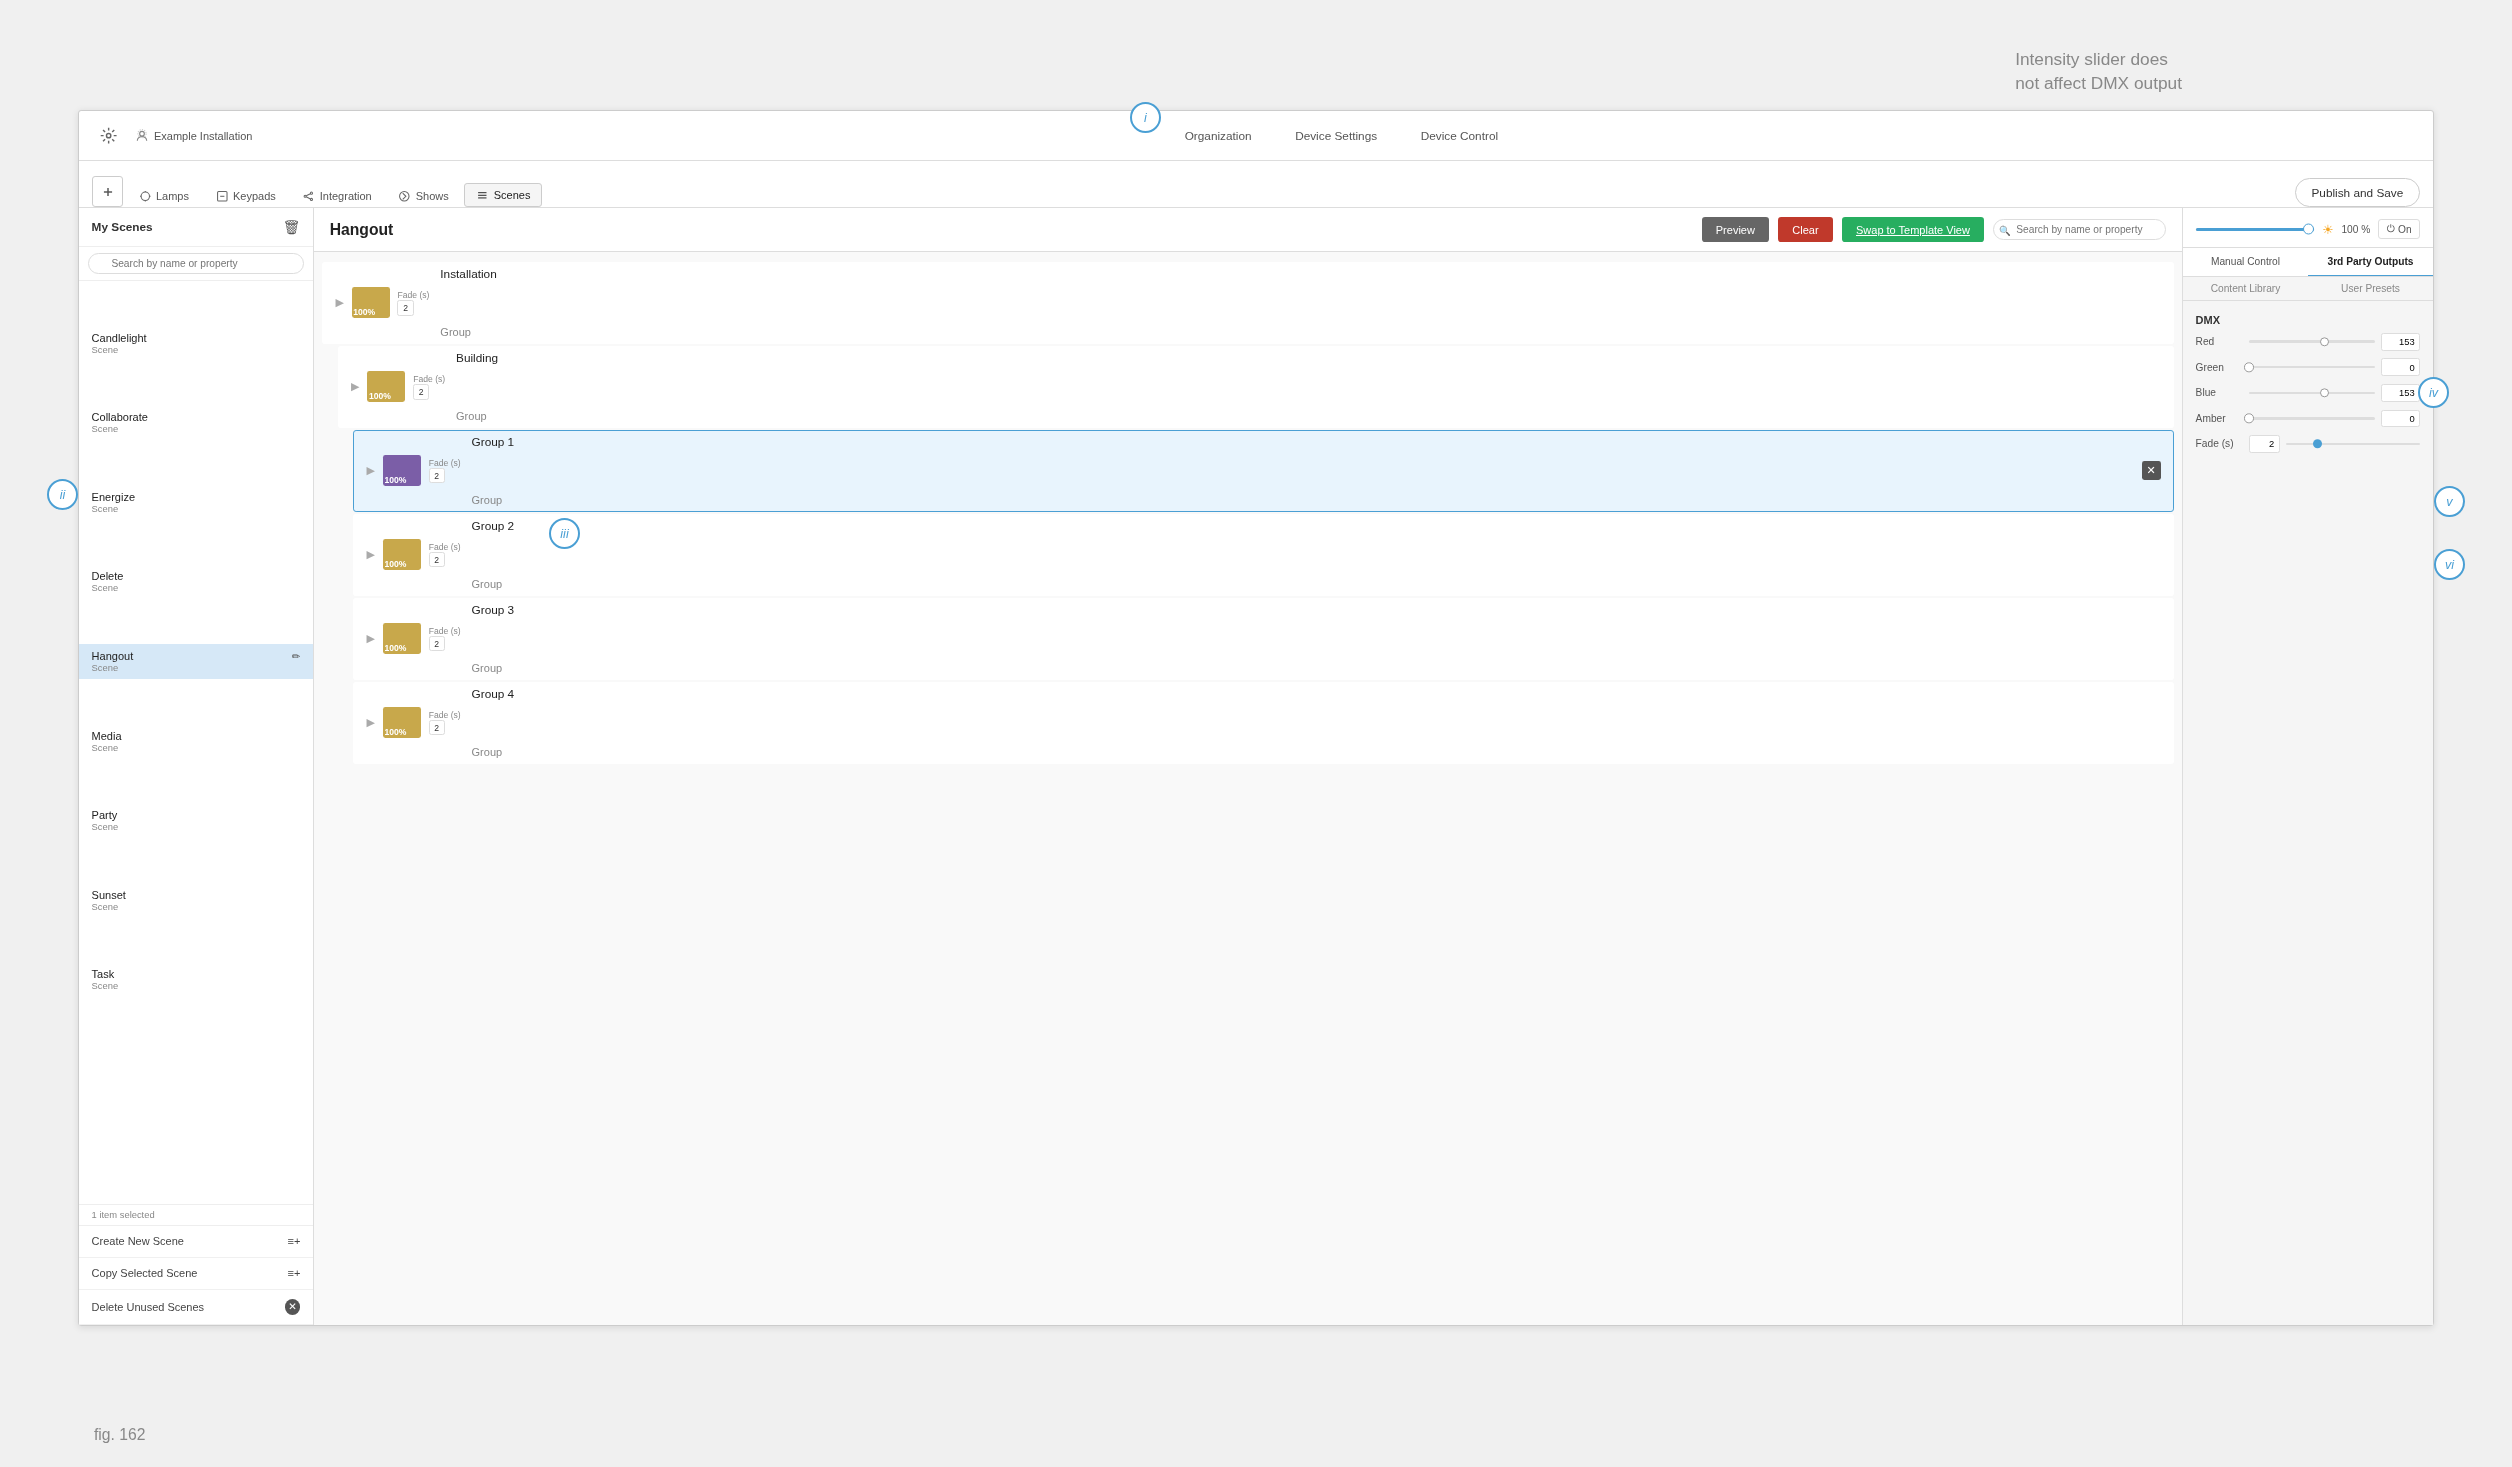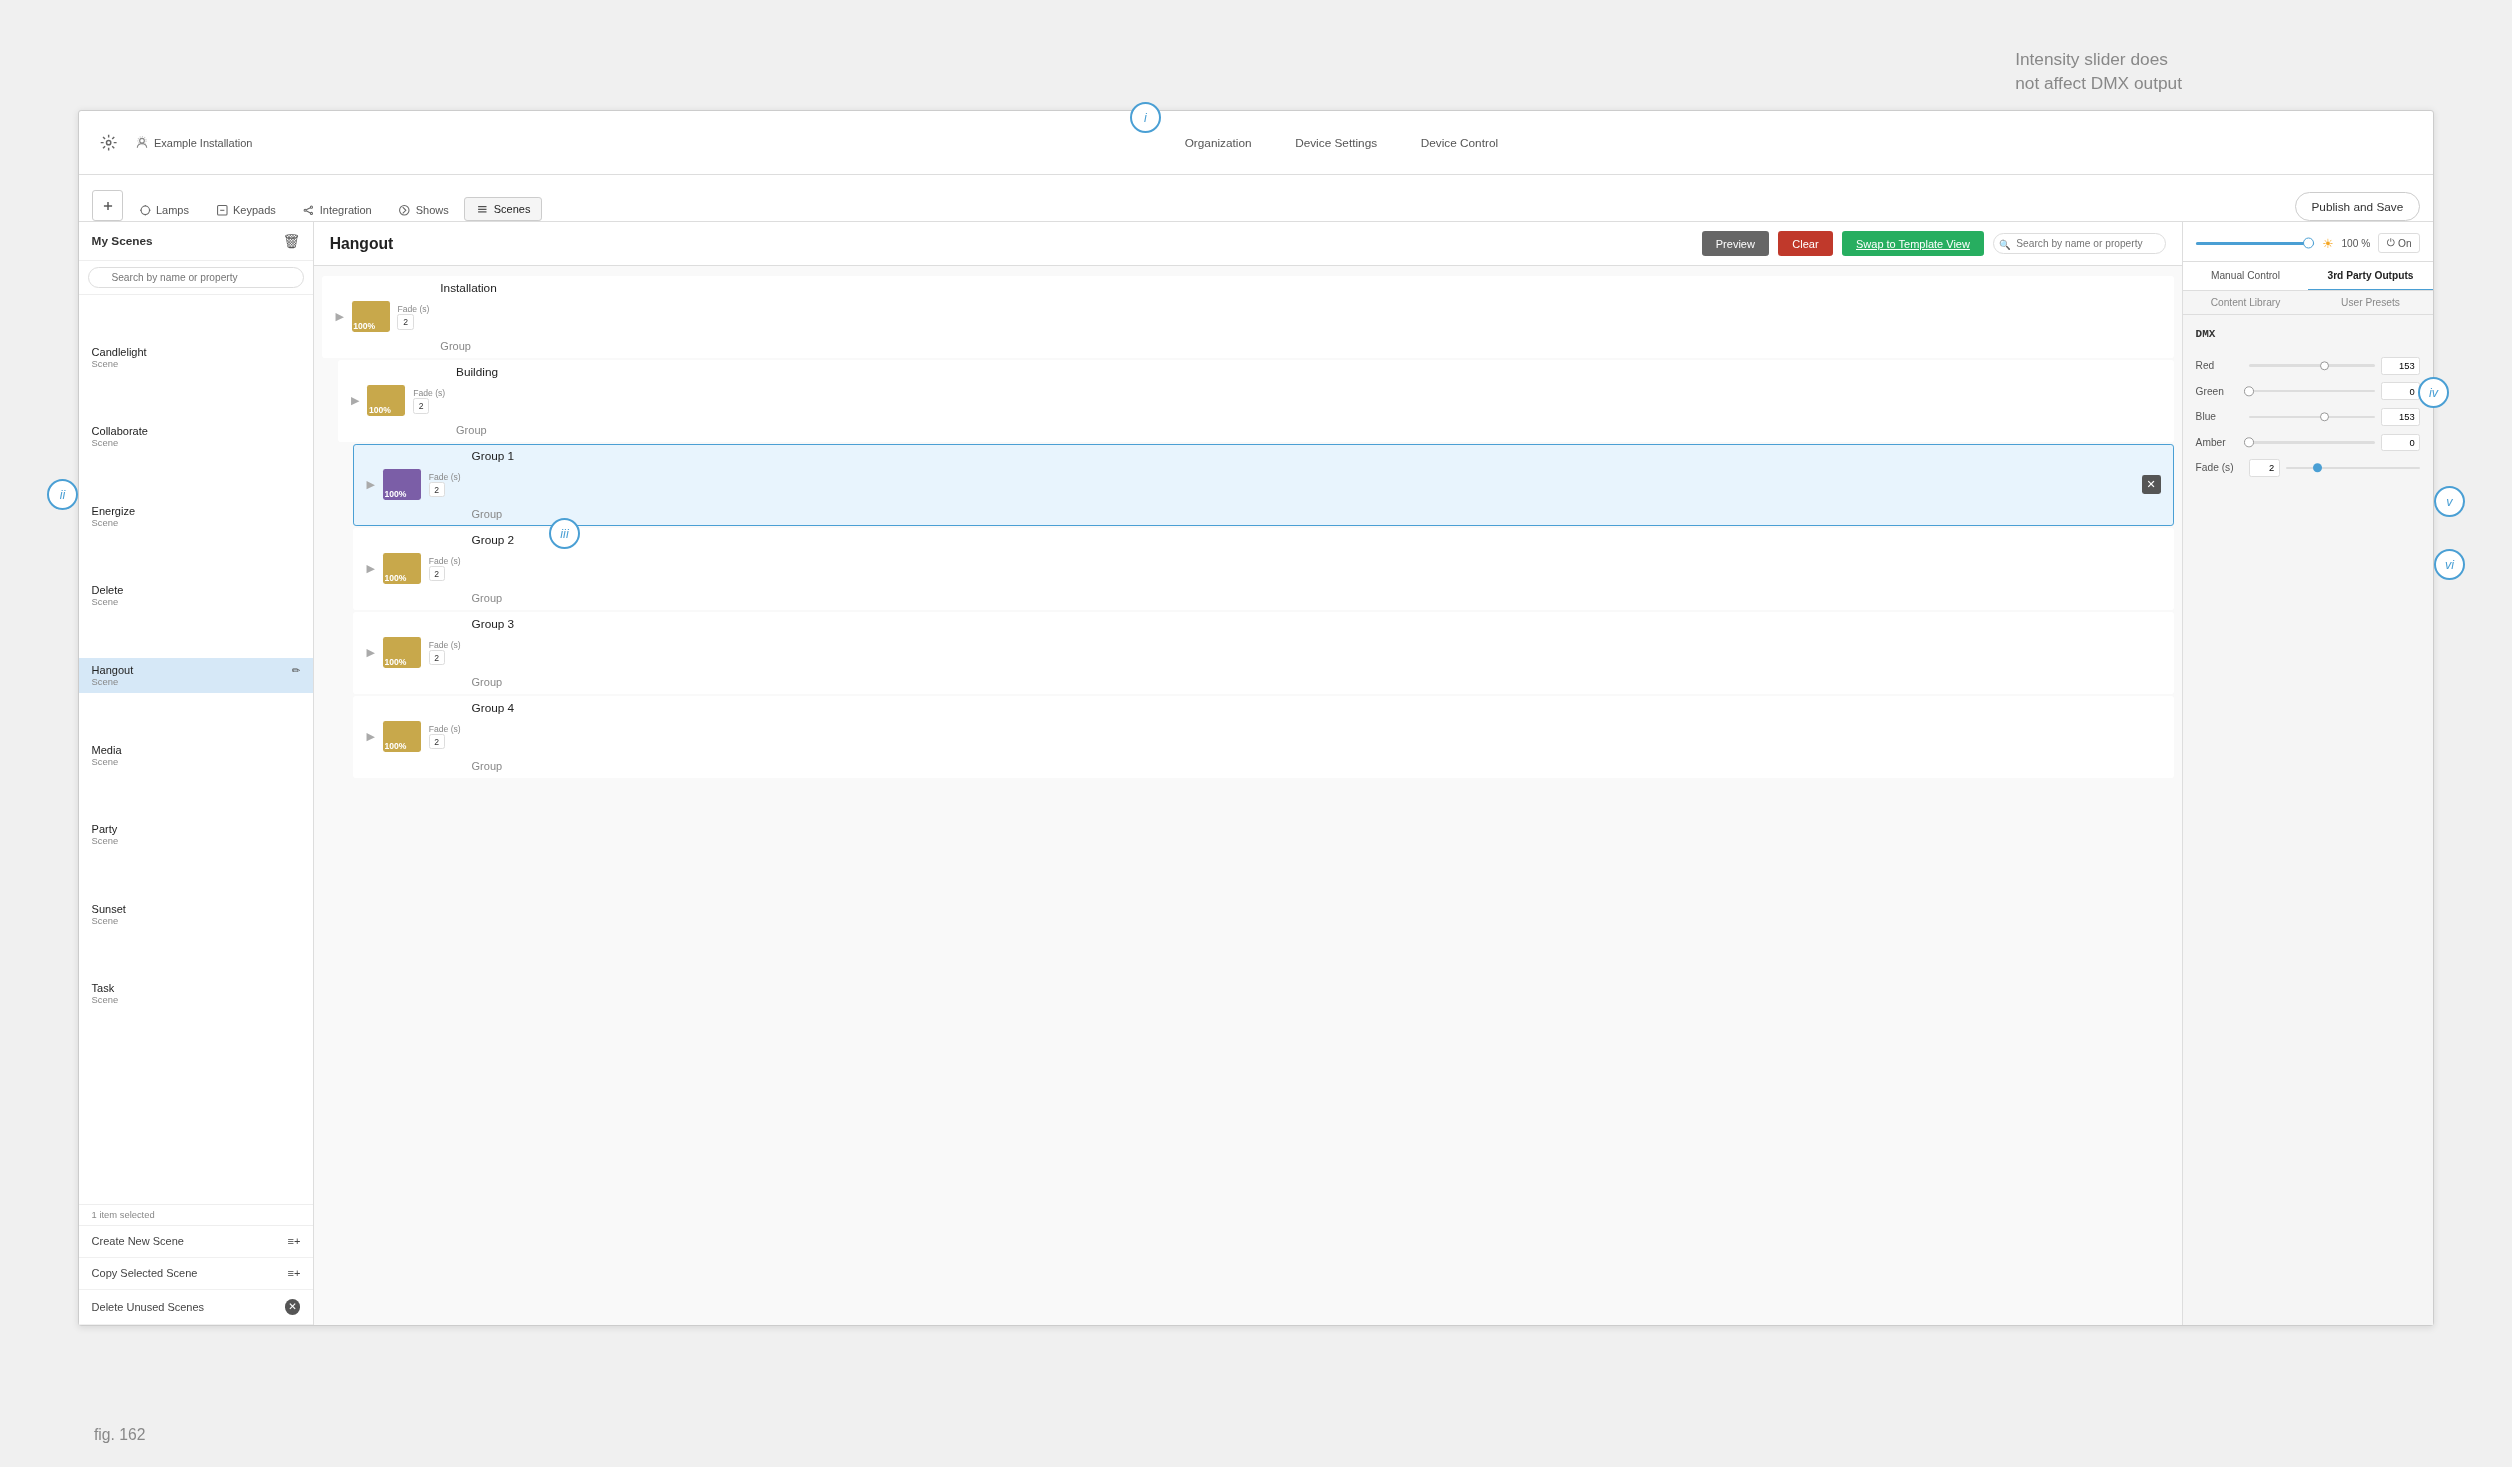--- a/index.html
+++ b/index.html
@@ -34,21 +34,21 @@
       border-radius: 3.1px;
       display: flex;
       flex-direction: column;
       box-shadow: 0 1.6px 7.8px rgba(0,0,0,0.1);
     }
 
     
     .top-nav {
       display: flex;
       align-items: center;
-      height: 64px;
+      height: 50px;
       border-bottom: 0.8px solid #ddd;
       padding: 0 15.7px;
       gap: 13px;
     }
     .top-nav-left {
       display: flex;
       align-items: center;
       gap: 12.6px;
     }
     .settings-icon-btn {
@@ -483,22 +483,21 @@
 
     .dmx-section {
       padding: 12.6px;
       background: #f5f5f5;
       flex: 1;
     }
     .dmx-title {
       font-size: 11px;
       font-weight: 600;
       color: #333;
-      margin-bottom: 17px;
-      font-family: Liberation Mono, monospace;
+      margin-bottom: 7px;
     }
     .dmx-row {
       display: flex;
       align-items: center;
       gap: 6.3px;
       margin-bottom: 7.8px;
     }
     .dmx-label {
       width: 47px;
       font-size: 10.2px;

